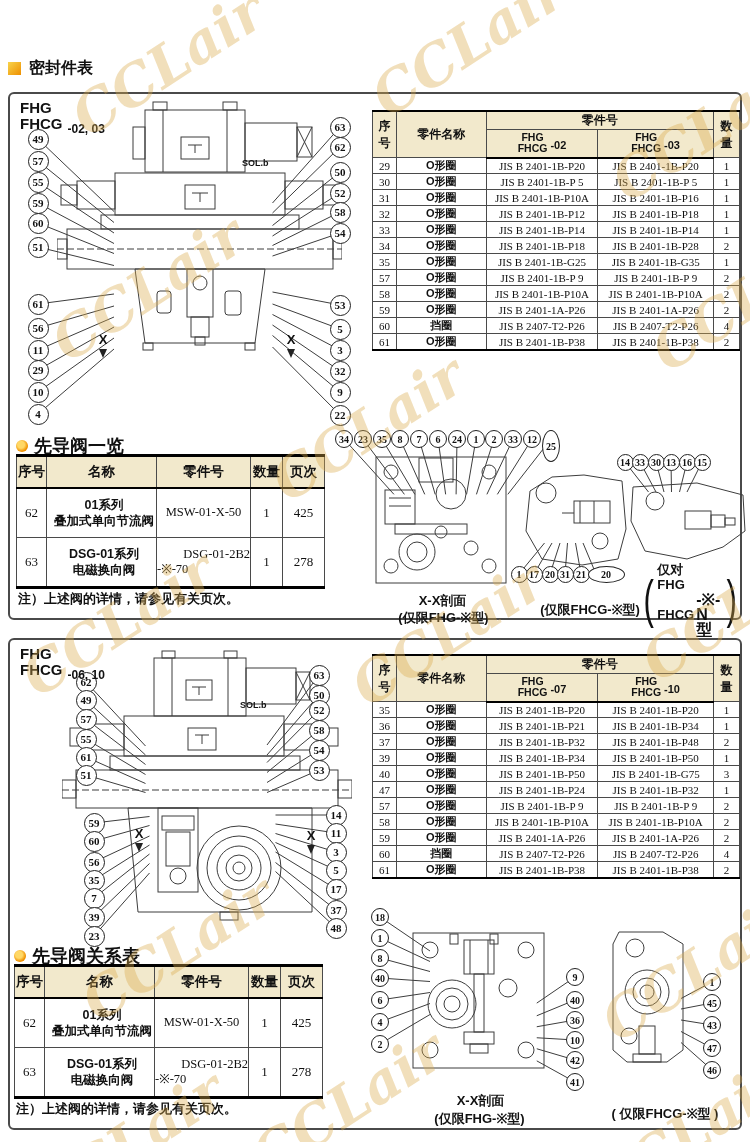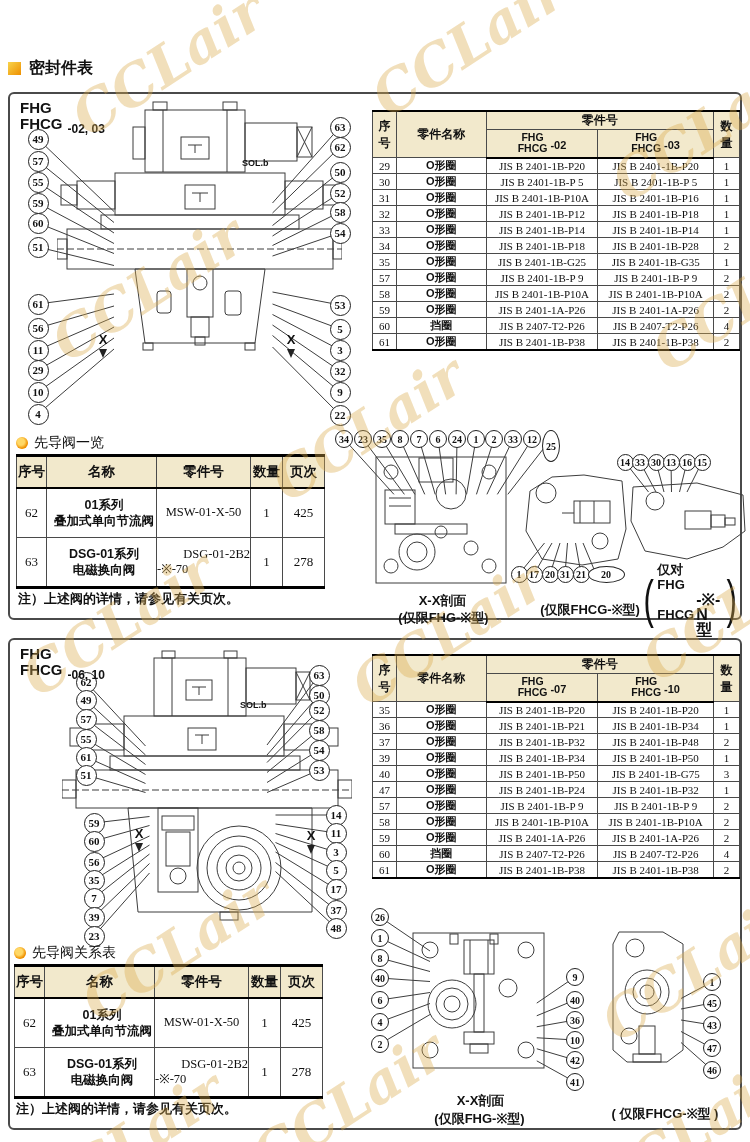--- a/index.html
+++ b/index.html
@@ -62,21 +62,21 @@
 .variant{display:flex;justify-content:center;align-items:center;gap:3px;font-weight:bold}
 .variant .v-lines{display:flex;flex-direction:column;font-size:10.5px;line-height:11px}
 .variant .v-suffix{font-size:11px;margin-top:4px}
 .parts-table .drow td{height:16px;font-size:11px}
 .cell-seq,.cell-qty{font-family:"Liberation Serif",serif;font-size:11.5px}
 .cell-name{font-weight:bold;font-size:11px}
 .cell-part{font-family:"Liberation Serif",serif;font-size:11px}
 
 
 .bullet-title{position:absolute;display:flex;align-items:center;gap:6px;
-  font-size:14px;font-weight:normal;z-index:4}
+  font-size:18px;font-weight:bold;z-index:4}
 .bullet{width:12px;height:12px;border-radius:50%;
   background:radial-gradient(circle at 42% 40%,#ffd866 0 34%,#ef9000 66% 100%)}
 .pilot-table{position:absolute;border-collapse:collapse;background:#fff;z-index:4;
   border-top:3px solid #000;border-bottom:3px solid #000}
 .pilot-table td{border:1px solid #4a4a4a;text-align:center;vertical-align:middle}
 .pilot-table .head td{background:#f2e9cc;font-weight:bold;font-size:13.5px;height:32px;
   border-bottom:2.5px solid #000}
 .pilot-table .prow td{height:50px}
 .p-no,.p-qty,.p-page{font-family:"Liberation Serif",serif;font-size:13px}
 .p-name{font-size:12.5px;font-weight:bold;text-align:left;padding-left:5px;line-height:16px}
@@ -790,21 +790,21 @@
       <div class="callout" style="left: 298.5px; top: 79.5px; width: 21px; height: 21px; font-size: 11px;">58</div>
       <div class="callout" style="left: 298.5px; top: 99.5px; width: 21px; height: 21px; font-size: 11px;">54</div>
       <div class="callout" style="left: 298.5px; top: 119.5px; width: 21px; height: 21px; font-size: 11px;">53</div>
       <div class="callout" style="left: 315.5px; top: 164.5px; width: 21px; height: 21px; font-size: 11px;">14</div>
       <div class="callout" style="left: 315.5px; top: 182.5px; width: 21px; height: 21px; font-size: 11px;">11</div>
       <div class="callout" style="left: 315.5px; top: 201.5px; width: 21px; height: 21px; font-size: 11px;">3</div>
       <div class="callout" style="left: 315.5px; top: 219.5px; width: 21px; height: 21px; font-size: 11px;">5</div>
       <div class="callout" style="left: 315.5px; top: 238.5px; width: 21px; height: 21px; font-size: 11px;">17</div>
       <div class="callout" style="left: 315.5px; top: 259.5px; width: 21px; height: 21px; font-size: 11px;">37</div>
       <div class="callout" style="left: 315.5px; top: 277.5px; width: 21px; height: 21px; font-size: 11px;">48</div>
-      <div class="callout" style="left: 361px; top: 268px; width: 18px; height: 18px; font-size: 10px;">26</div>
+      <div class="callout" style="left: 361px; top: 268px; width: 18px; height: 18px; font-size: 10px;">18</div>
       <div class="callout" style="left: 361px; top: 289px; width: 18px; height: 18px; font-size: 10px;">1</div>
       <div class="callout" style="left: 361px; top: 309px; width: 18px; height: 18px; font-size: 10px;">8</div>
       <div class="callout" style="left: 361px; top: 329px; width: 18px; height: 18px; font-size: 10px;">40</div>
       <div class="callout" style="left: 361px; top: 351px; width: 18px; height: 18px; font-size: 10px;">6</div>
       <div class="callout" style="left: 361px; top: 373px; width: 18px; height: 18px; font-size: 10px;">4</div>
       <div class="callout" style="left: 361px; top: 395px; width: 18px; height: 18px; font-size: 10px;">2</div>
       <div class="callout" style="left: 556px; top: 328px; width: 18px; height: 18px; font-size: 10px;">9</div>
       <div class="callout" style="left: 556px; top: 351px; width: 18px; height: 18px; font-size: 10px;">40</div>
       <div class="callout" style="left: 556px; top: 371px; width: 18px; height: 18px; font-size: 10px;">36</div>
       <div class="callout" style="left: 556px; top: 391px; width: 18px; height: 18px; font-size: 10px;">10</div>

